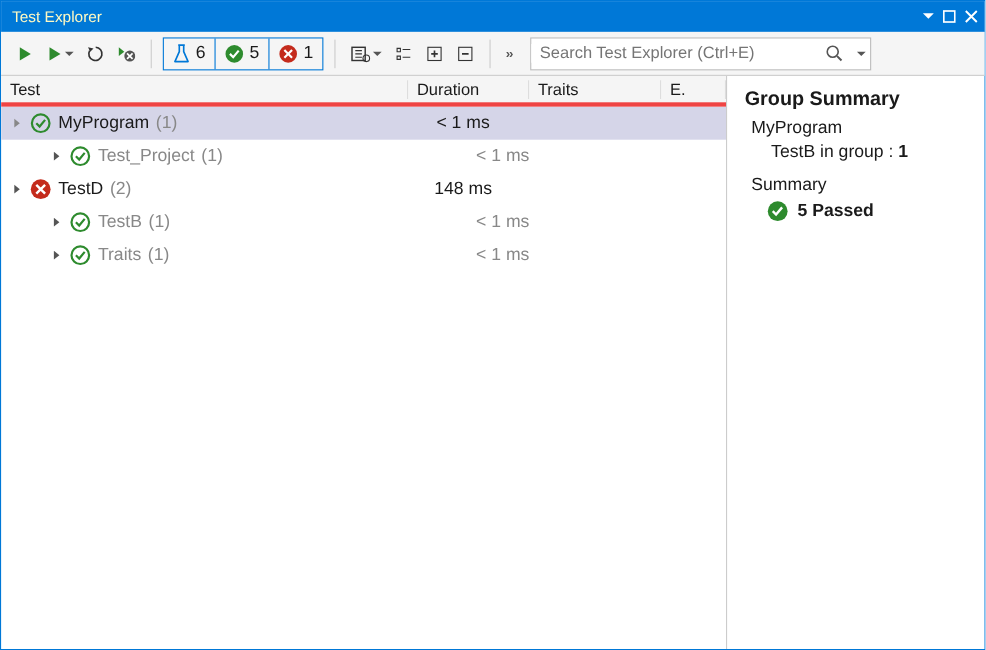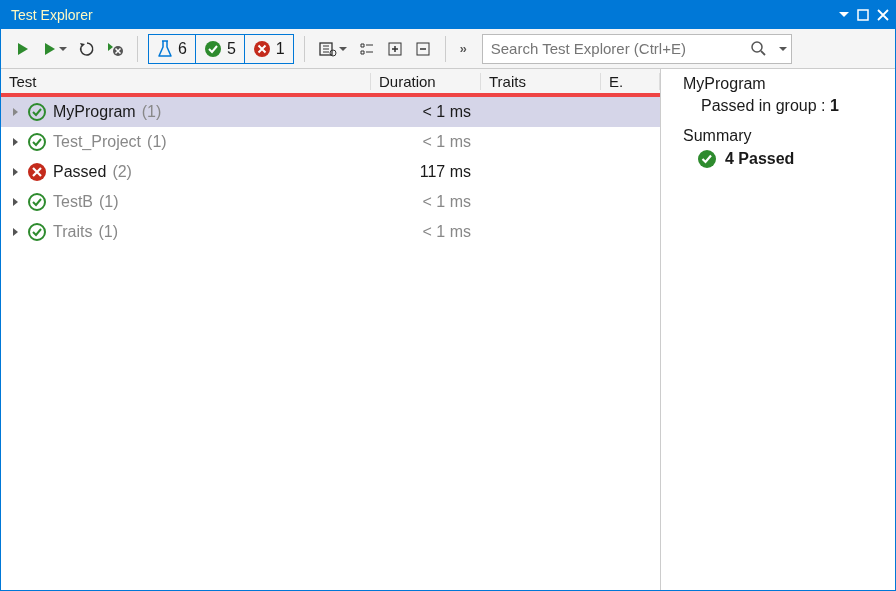--- a/index.html
+++ b/index.html
@@ -31,26 +31,26 @@
   .col-headers { display: flex; height: 28px; background: #f5f5f5; border-bottom: 4px solid #ef4444; font-size: 15px; align-items: center; }
   .col-headers .col { display: flex; align-items: center; padding: 0 8px; border-right: 1px solid #ddd; }
   .col-test { width: 370px; }
   .col-dur { width: 110px; }
   .col-traits { width: 120px; }
   .col-err { flex: 1; }
   .rows { flex: 1; overflow: auto; }
   .row { display: flex; align-items: center; height: 30px; font-size: 16px; }
   .row.selected { background: #d5d5e8; }
   .row .cell-test { width: 370px; display: flex; align-items: center; gap: 6px; padding-left: 8px; }
-  .row .cell-dur { width: 110px; text-align: right; padding-right: 10px; }
+  .row .cell-dur { width: 110px; text-align: center; padding-right: 10px; }
   .row .expander { width: 12px; display:flex; align-items:center; justify-content:center;}
   .row .status { width: 20px; height: 20px; display:flex; align-items:center; justify-content:center;}
   .row .name {}
   .row .count { color: #888; }
-  .row.dim { color: #888; }
+  .row.dim { color: #888; padding-left: 36px; }
   .right h2 { font-size: 18px; font-weight: 600; margin: 4px 0 8px 0; }
   .right .sub { font-size: 16px; margin-bottom: 4px; padding-left: 6px;}
   .right .sub2 { font-size: 16px; margin-bottom: 12px; padding-left: 24px;}
   .right .outcome-line { display:flex; align-items:center; gap:8px; padding-left: 20px; font-size:16px;}
   .caret { width:0;height:0;border-top:4px solid transparent;border-bottom:4px solid transparent;border-left:5px solid #555; }
   .caret.sel { border-left-color:#888;}
   .overflow { font-weight:bold; color:#555; padding:0 4px; font-size:12px; letter-spacing:-1px;}
   .dd-caret { width:0;height:0;border-left:4px solid transparent;border-right:4px solid transparent;border-top:4px solid #555; margin-left:2px; }
 </style>
 </head>
@@ -226,24 +226,24 @@
             <div class="cell-test">
               <span class="expander">
                 <span class="caret"></span>
               </span>
               <span class="status">
                 <svg width="20" height="20">
                   <circle cx="10" cy="10" r="9" fill="#c42b1c"></circle>
                   <path d="M6 6 L14 14 M14 6 L6 14" stroke="#fff" stroke-width="2.2"></path>
                 </svg>
               </span>
-              <span class="name">Passed</span> 
+              <span class="name">TestD</span> 
               <span class="count">(2)</span>
             </div>
-            <div class="cell-dur">117 ms</div>
+            <div class="cell-dur">148 ms</div>
           </div>
           <div class="row dim">
             <div class="cell-test">
               <span class="expander">
                 <span class="caret"></span>
               </span>
               <span class="status">
                 <svg width="20" height="20">
                   <circle cx="10" cy="10" r="8" fill="none" stroke="#2e8b2e" stroke-width="2"></circle>
                   <path d="M6 10 L9 13 L14 7" stroke="#2e8b2e" stroke-width="2" fill="none"></path>
@@ -267,28 +267,29 @@
               </span>
               <span class="name">Traits</span> 
               <span class="count">(1)</span>
             </div>
             <div class="cell-dur">&lt; 1 ms</div>
           </div>
         </div>
     </div>
     <div class="vsplit"></div>
     <div class="right">
+      <h2>Group Summary</h2>
       <div class="sub">MyProgram</div>
       <div class="sub2">
-        <span>Passed in group :</span>
+        <span>TestB in group :</span>
         <b>1</b>
       </div>
       <div class="sub">Summary</div>
       <div class="outcome-line">
         <svg width="20" height="20">
             <circle cx="10" cy="10" r="9" fill="#2e8b2e"></circle>
             <path d="M5.5 10 L8.5 13 L14 6.5" stroke="#fff" stroke-width="2.2" fill="none"></path>
           </svg>
-        <b>4 Passed</b>
+        <b>5 Passed</b>
       </div>
     </div>
   </div>
 </div>
 
 </body></html>

